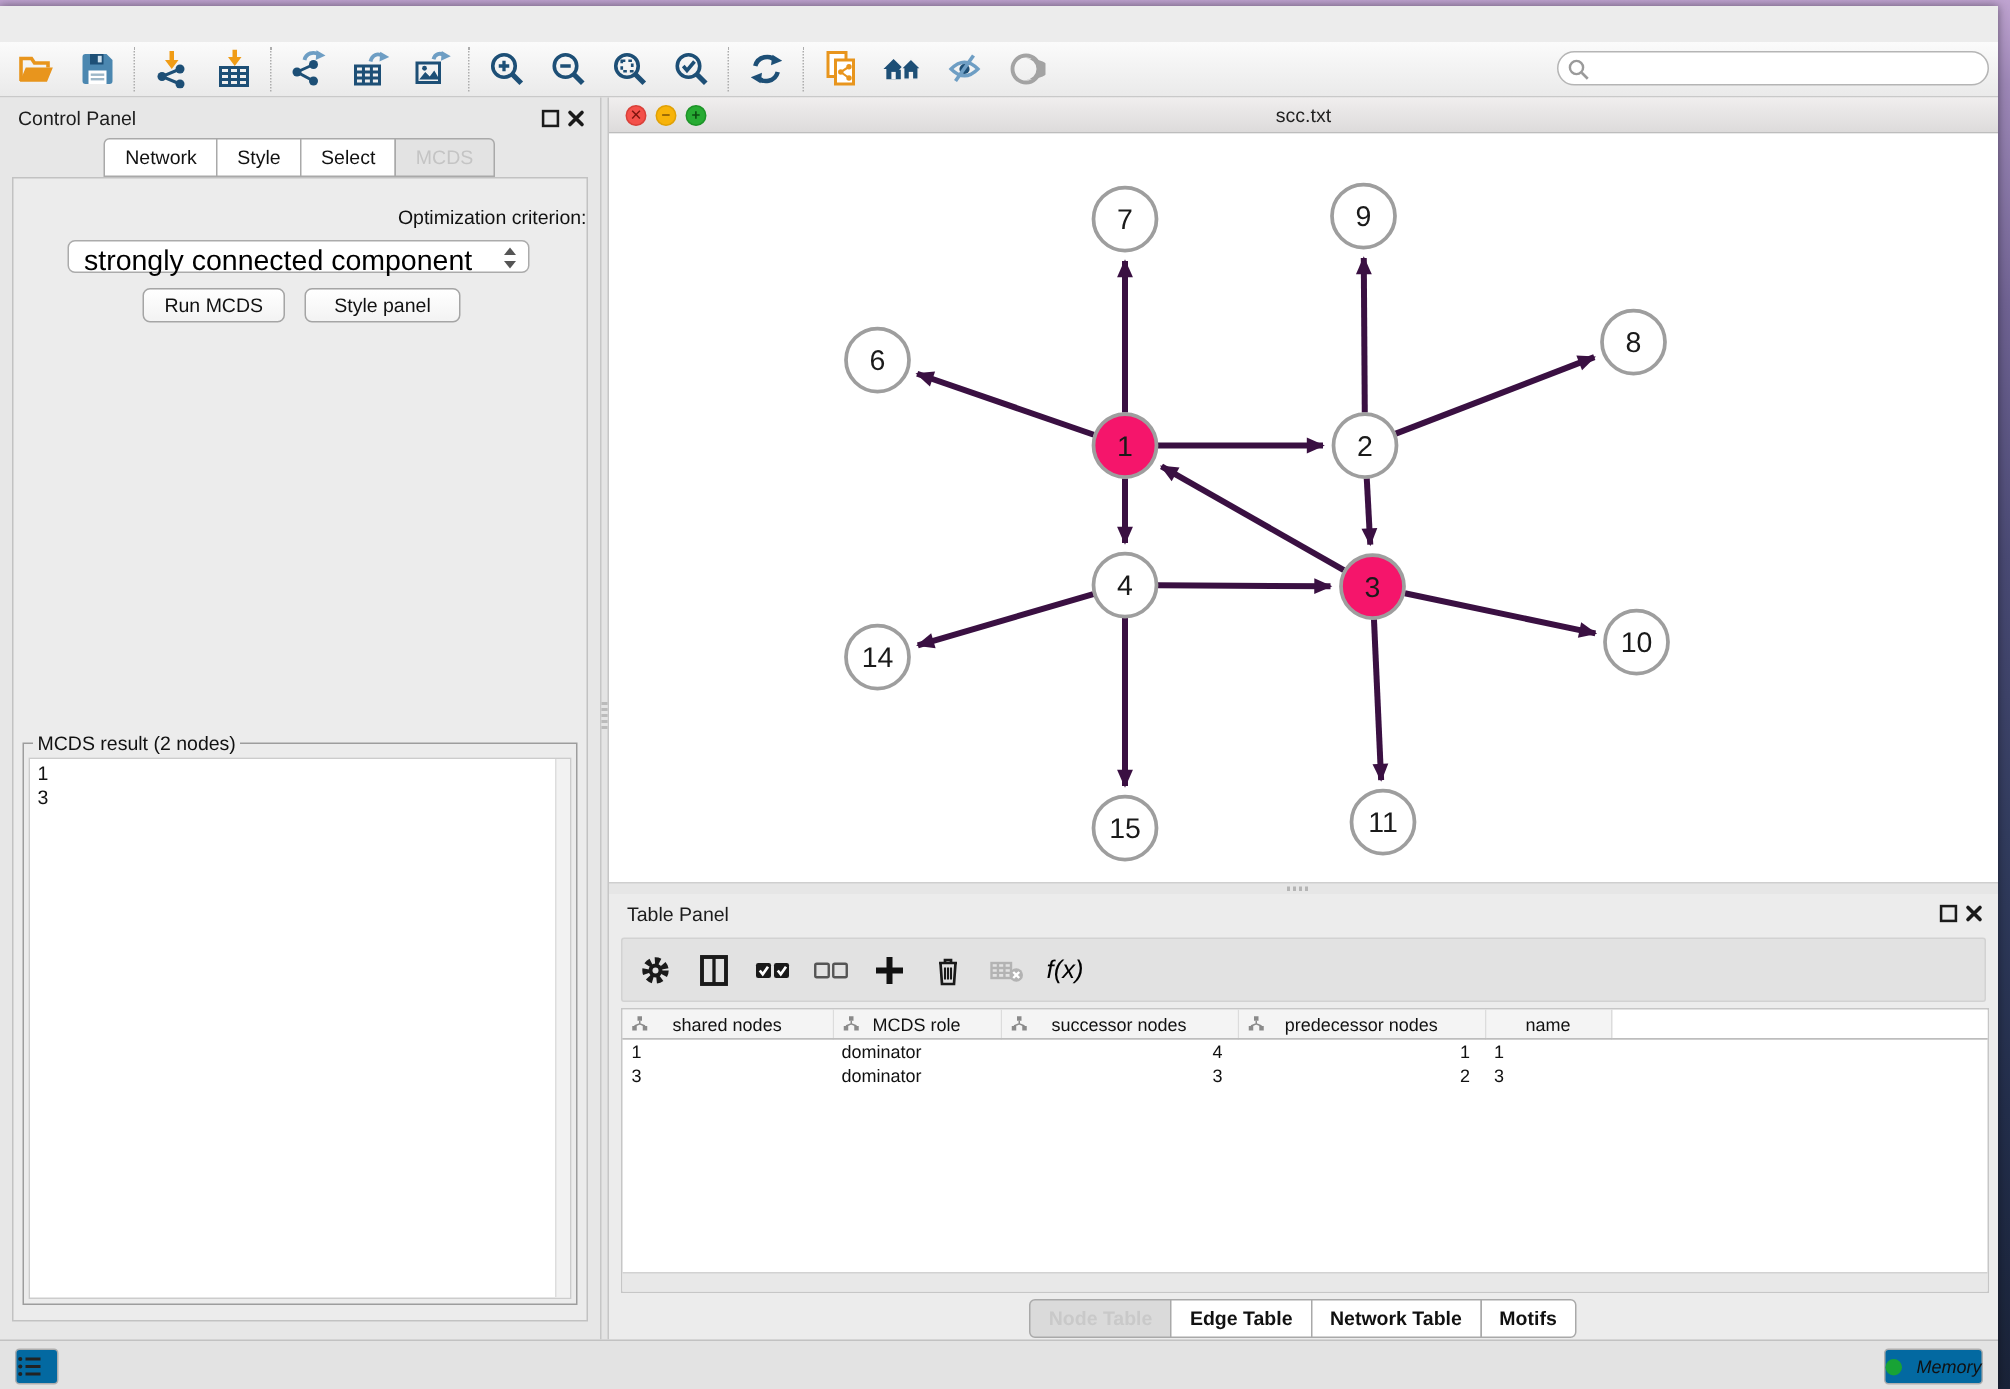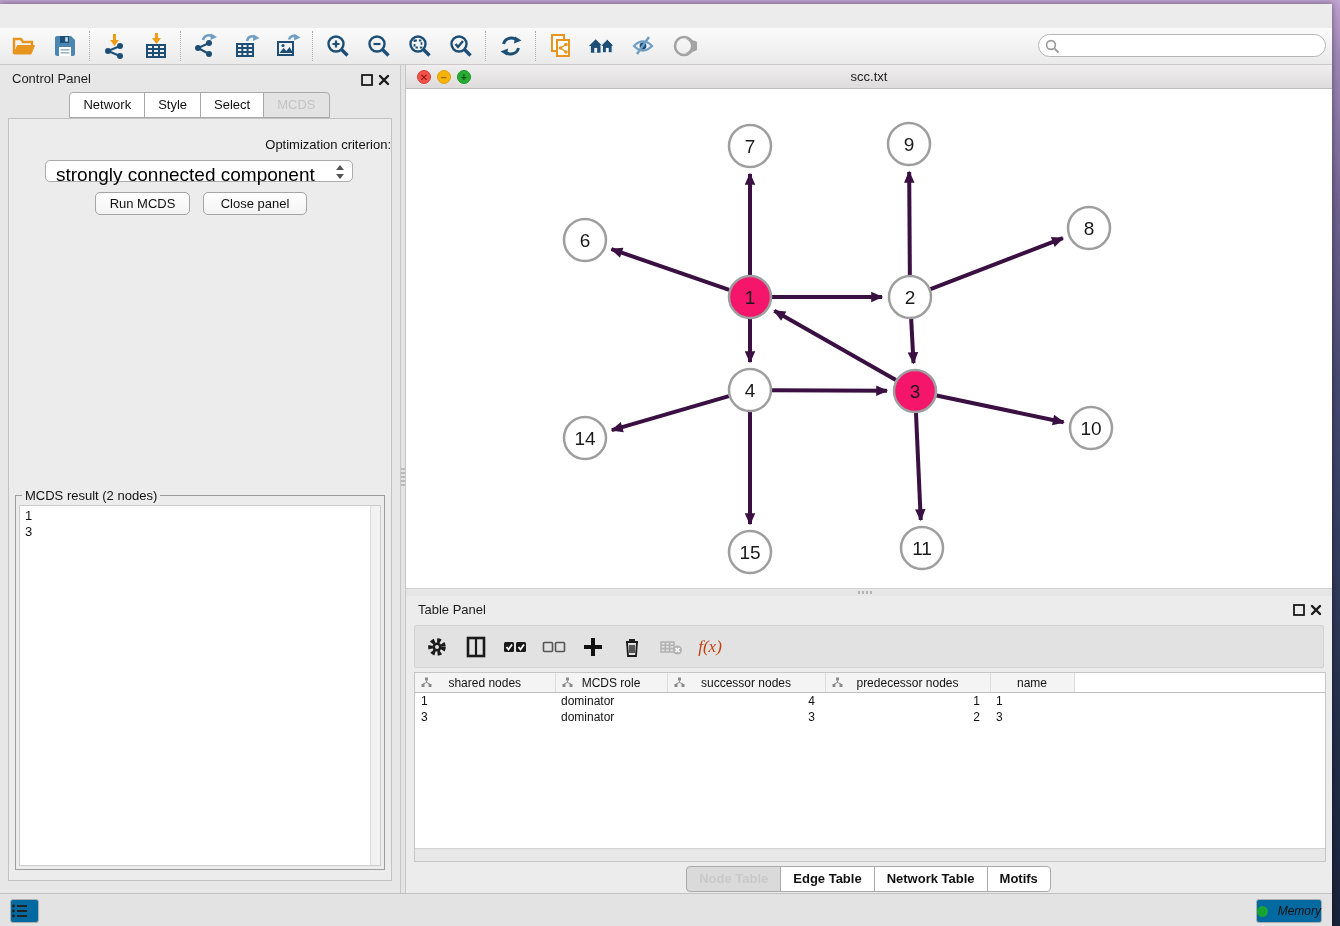--- a/index.html
+++ b/index.html
@@ -51,21 +51,21 @@
   .netwin-titlebar{position:absolute;left:0;top:0;width:100%;height:24px;background:linear-gradient(#f0eeee,#dddbdb);border-bottom:1px solid #bdbdbd;box-sizing:border-box;}
   .traffic{position:absolute;top:5px;width:14px;height:14px;border-radius:50%;box-sizing:border-box;font-size:10px;font-weight:bold;text-align:center;line-height:13px;cursor:pointer;}
   .net-title{position:absolute;left:0;right:0;top:4px;text-align:center;font-size:13px;color:#222;}
   .canvas{position:absolute;left:0;top:24px;width:926px;height:499px;background:#fff;}
   .net-bottom{position:absolute;left:0;top:523px;width:100%;height:8px;background:#e6e6e6;border-top:1px solid #cfcfcf;box-sizing:border-box;}
   .hgrip{position:absolute;left:452px;top:2px;width:16px;height:3px;background:repeating-linear-gradient(90deg,#b5b5b5 0 2px,#e6e6e6 2px 4px);}
   
   .tpanel{position:absolute;left:0;top:531px;width:926px;height:294px;background:#ececec;}
   .tp-toolbar{position:absolute;left:8px;right:8px;top:29px;height:43px;background:#e2e2e2;border:1px solid #d2d2d2;border-radius:2px;box-sizing:border-box;display:flex;align-items:center;gap:15px;padding-left:10px;}
   .tp-icon{width:24px;height:24px;display:flex;align-items:center;justify-content:center;cursor:pointer;}
-  .fx{font-family:Liberation Serif, serif;font-style:italic;font-size:17px;color:#c2410c;}
+  .fx{font-family:Liberation Sans, sans-serif;font-style:italic;font-size:17px;color:#000000;}
   .tablebox{position:absolute;left:8px;right:6px;top:76px;height:190px;background:#fff;border:1px solid #c6c6c6;box-sizing:border-box;}
   table.dt{border-collapse:collapse;width:100%;table-layout:fixed;}
   .dt th{height:19px;background:#f4f4f4;border-right:1px solid #dcdcdc;border-bottom:1px solid #bdbdbd;font-size:12px;font-weight:normal;color:#111;text-align:center;position:relative;padding:0;}
   .dt th .hicon{position:absolute;left:6px;top:4px;}
   .dt td{height:16px;font-size:12px;color:#111;padding:0 6px;white-space:nowrap;overflow:hidden;}
   .dt td.r{text-align:right;padding-right:10px;}
   .t-bottomstrip{position:absolute;left:0;right:0;bottom:0;height:12px;background:#e8e8e8;border-top:1px solid #d2d2d2;}
   .ttabs{position:absolute;left:0;right:0;top:270px;display:flex;justify-content:center;}
   .tab2{font-size:13px;font-weight:600;color:#111;background:#fff;border:1px solid #a9a9a9;padding:4px 12px 5px 12px;margin-left:-1px;cursor:pointer;white-space:nowrap;}
   .tab2.sel{background:#dadada;color:#c9c9c9;border-radius:4px 0 0 4px;}
@@ -262,21 +262,21 @@
       <div class="cpanel-content">
         <div class="opt-label">Optimization criterion:</div>
         <div class="select">
           <span class="sel-text">strongly connected component</span>
           <span class="sel-arrows">
               <span class="up"></span>
               <span class="dn"></span>
             </span>
         </div>
         <div class="btn" style="left:86px;top:73px;width:95px">Run MCDS</div>
-        <div class="btn" style="left:194px;top:73px;width:104px">Close panel</div>
+        <div class="btn" style="left:194px;top:73px;width:104px">Style panel</div>
         <div class="mcds-fieldset">
           <div class="mcds-legend">MCDS result (2 nodes)</div>
           <div class="mcds-text">
             <div>1</div>
             <div>3</div>
             <div class="mcds-scroll"></div>
           </div>
         </div>
       </div>
     </div>

